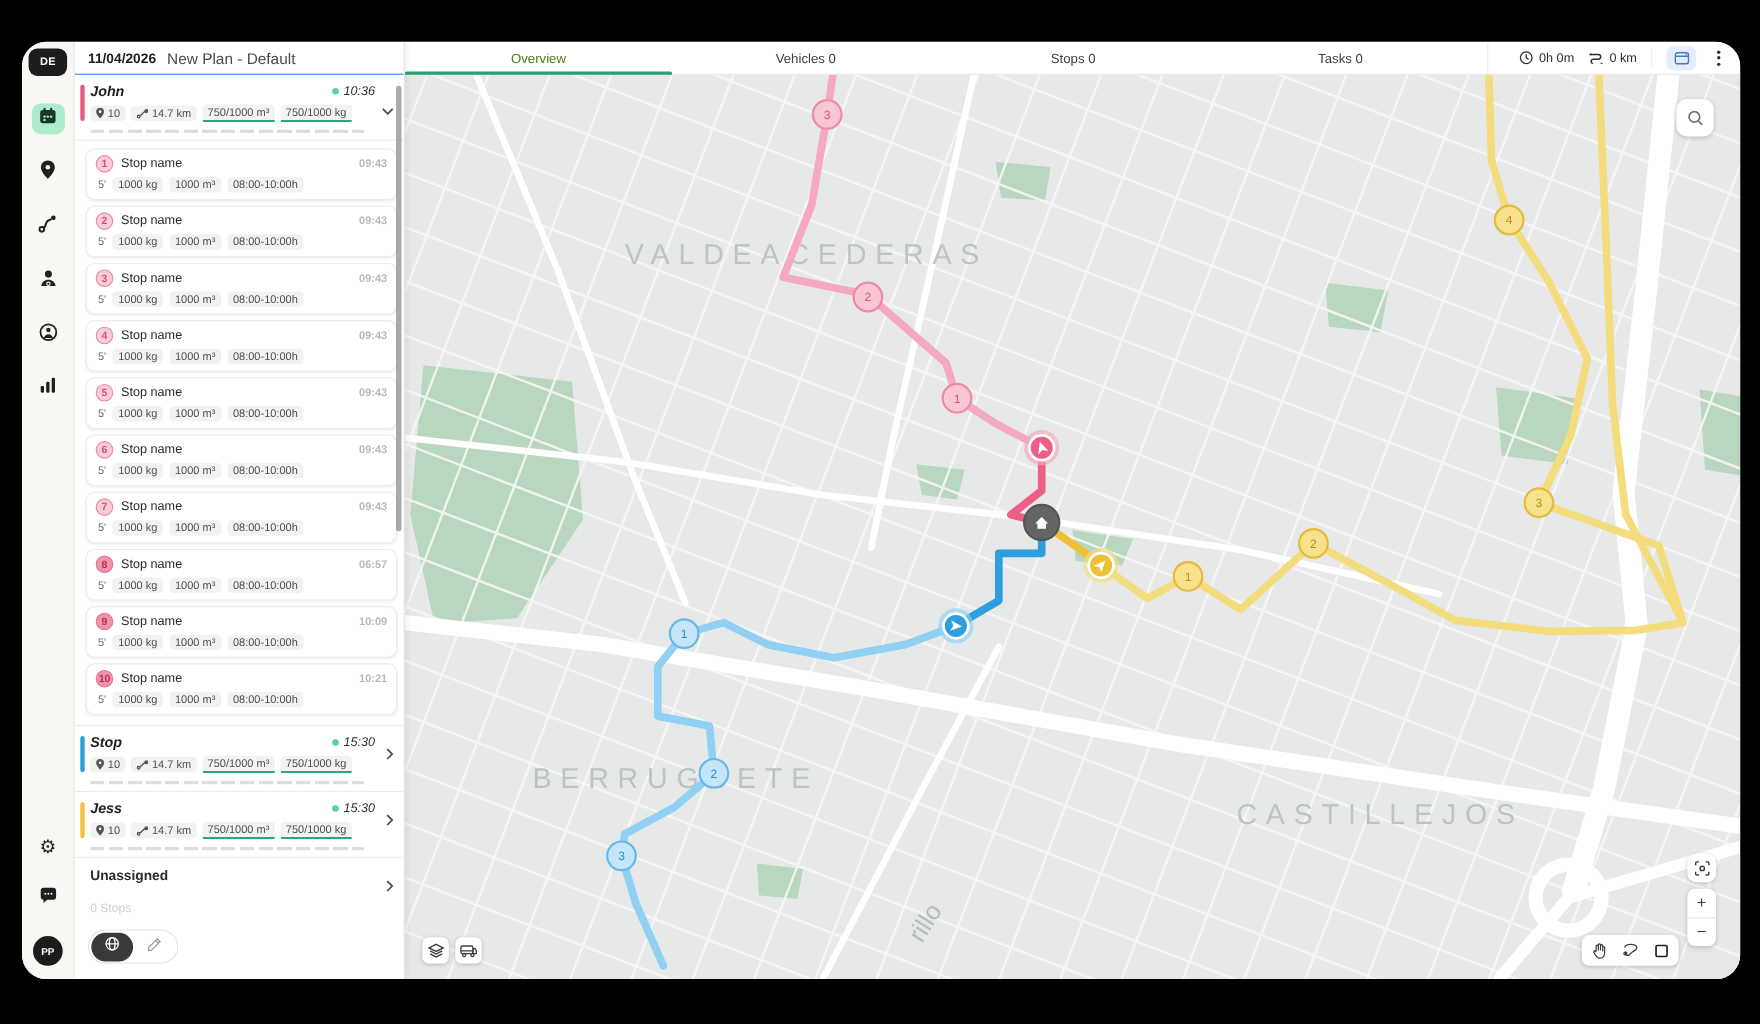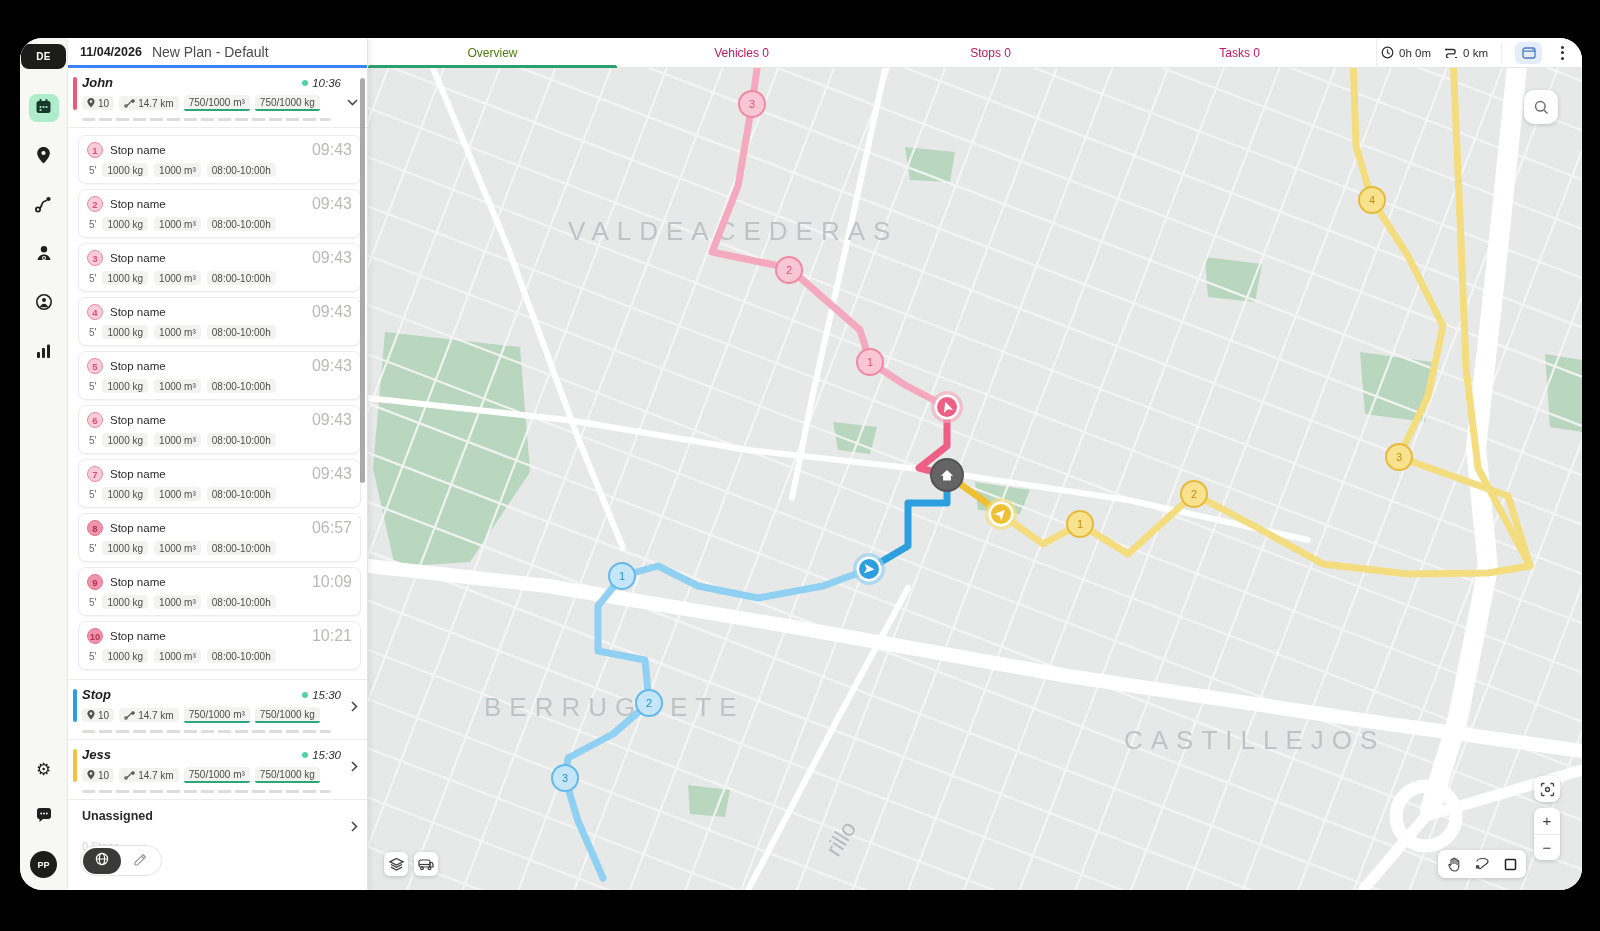--- a/index.html
+++ b/index.html
@@ -1,31 +1,31 @@
 <!DOCTYPE html>
 <html><head>
 <meta charset="utf-8">
 <style>
   * { margin:0; padding:0; box-sizing:border-box; }
   html,body { width:1600px; height:931px; background:#000; font-family:"Liberation Sans",sans-serif; overflow:hidden; }
   .app { position:absolute; left:20px; top:38px; width:1562px; height:852px; background:#fff; border-radius:22px; overflow:hidden; display:flex; }
 
   
   .rail { width:48px; background:#f7f7f4; border-right:1px solid #ececea; display:flex; flex-direction:column; align-items:center; flex:0 0 48px; }
-  .logo { width:45px; height:25px; background:#1c1c1a; border-radius:8px; color:#fff; font-size:10px; font-weight:bold; display:flex; align-items:center; justify-content:center; margin-top:6px; letter-spacing:.3px; }
+  .logo { width:35px; height:25px; background:#1c1c1a; border-radius:8px; color:#fff; font-size:10px; font-weight:bold; display:flex; align-items:center; justify-content:center; margin-top:6px; letter-spacing:.3px; }
   .rail-icons { display:flex; flex-direction:column; align-items:center; gap:21px; margin-top:25px; }
   .rail-btn { width:30px; height:28px; display:flex; align-items:center; justify-content:center; border-radius:8px; cursor:pointer; }
   .rail-btn.active { background:#aeeccb; }
   .rail-bottom { margin-top:auto; display:flex; flex-direction:column; align-items:center; gap:20px; padding-bottom:12px; }
   .gear-glyph { font-size:17px; color:#1f1f1f; line-height:1; }
   .avatar { width:27px; height:27px; border-radius:50%; background:#1c1c1a; color:#fff; font-size:9px; font-weight:bold; display:flex; align-items:center; justify-content:center; }
 
   
   .sidebar { width:300px; flex:0 0 300px; background:#fff; border-right:1px solid #e3e3e1; box-shadow:2px 0 6px rgba(0,0,0,.07); display:flex; flex-direction:column; position:relative; z-index:5; }
-  .sb-header { height:30px; border-bottom:3px solid #3b82f6; display:flex; align-items:center; gap:10px; padding:13px 12px; flex:0 0 30px; }
+  .sb-header { height:30px; border-bottom:1px solid #3b82f6; display:flex; align-items:center; gap:10px; padding:13px 12px; flex:0 0 30px; }
   .sb-date { font-size:12.5px; font-weight:bold; color:#1e1e1e; }
   .sb-plan { font-size:14px; color:#4a4a4a; }
   .sb-scroll { flex:1; overflow:hidden; position:relative; }
   .scrollbar { position:absolute; right:2px; top:10px; width:5px; height:405px; background:#8f8f8f; border-radius:3px; opacity:.75; }
 
   .driver-card { position:relative; padding:7px 26px 6px 14px; border-bottom:1px solid #ececea; cursor:pointer; }
   .driver-card.bt { border-top:1px solid #ececea; }
   .driver-bar { position:absolute; left:5px; top:9px; width:4px; height:33px; border-radius:2px; background:#ccc; }
   .d-line1 { display:flex; align-items:center; justify-content:space-between;font-style:italic; }
   .d-name { font-size:13px; font-weight:bold; color:#1c1c1c; }
@@ -37,40 +37,40 @@
   .d-progress { margin-top:7px; height:3px; width:96%; background:repeating-linear-gradient(90deg,#dddddb 0 13px,transparent 13px 17px); border-radius:2px; }
   .chev { position:absolute; right:9px; color:#4a4a4a; }
   .chev.down { top:24px; } .chev.right { top:18px; }
 
   .stops-wrap { padding:2px 6px 4px 10px; }
   .stop-card { background:#fff; border:1px solid #ececea; border-radius:8px; box-shadow:0 1px 2px rgba(0,0,0,.05); margin:5px 0; padding:5px 8px 6px 8px; cursor:pointer; }
   .s-line1 { display:flex; align-items:center; gap:7px; }
   .s-num { width:16px; height:16px; border-radius:50%; font-size:9.5px; display:flex; align-items:center; justify-content:center; background:#f8cdd9; border:1.5px solid #ee86a2; color:#d94f74; font-weight:bold; flex:0 0 16px; }
   .s-num.filled { background:#f094ac; border-color:#e8728f; color:#b03355; }
   .s-name { font-size:11.5px; color:#2a2a2a; flex:1; }
-  .s-time { font-size:16px; color:#b9b9b7; }
+  .s-time { font-size:10px; color:#b9b9b7;font-weight:bold; }
   .s-line2 { display:flex; align-items:center; gap:6px; margin-top:4px; padding-left:2px; }
   .s-dur { font-size:10px; color:#6a6a6a; }
 
   .unassigned { position:relative; padding:9px 26px 10px 14px; cursor:pointer; }
   .u-title { font-size:12.5px; font-weight:bold; color:#2a2a2a; }
   .u-sub { font-size:11px; color:#cfcfcd; margin-top:17px; }
 
   .mode-pill { position:absolute; left:12px; bottom:14px; width:82px; height:31px; border:1px solid #e3e3e1; border-radius:16px; background:#fff; display:flex; align-items:center; padding:2px; }
   .mode-opt { width:40px; height:26px; border-radius:13px; display:flex; align-items:center; justify-content:center; cursor:pointer; }
   .mode-opt.sel { background:#3a3a38; }
 
   
   .main { flex:1; display:flex; flex-direction:column; min-width:0; }
   .topbar { height:30px; flex:0 0 30px; background:#fff; border-bottom:1px solid #e7e7e5; display:flex; align-items:stretch; position:relative; z-index:4; }
   .tabs { flex:1; display:flex; }
-  .tab { flex:1; display:flex; align-items:center; justify-content:center; font-size:12px; color:#be185d; cursor:pointer; position:relative; }
+  .tab { flex:1; display:flex; align-items:center; justify-content:center; font-size:12px; color:#404040; cursor:pointer; position:relative; }
   .tab.active { color:#4d7c0f; }
   .tab.active::after { content:""; position:absolute; left:0; right:0; bottom:-1px; height:3px; background:#2aa06e; border-radius:2px 2px 0 0; }
-  .tb-right { display:flex; align-items:center; gap:13px; padding:0 12px 0 4px; border-left:1px solid #ececea;margin-left:12px; }
+  .tb-right { display:flex; align-items:center; gap:13px; padding:0 12px 0 28px; border-left:1px solid #ececea;margin-left:12px; }
   .tb-stat { font-size:11.5px; color:#2e2e2e; display:flex; align-items:center; gap:5px; white-space:nowrap; }
   .tb-divider { width:1px; height:18px; background:#ececea; }
   .tb-btn { width:27px; height:22px; background:#e4edf9; border-radius:6px; display:flex; align-items:center; justify-content:center; cursor:pointer; }
   .kebab { display:flex; flex-direction:column; gap:2.5px; padding:4px 6px; cursor:pointer; }
   .kebab i { width:3px; height:3px; border-radius:50%; background:#2e2e2e; }
 
   .map { flex:1; position:relative; background:#e7e9e8; overflow:hidden; }
   .map svg.base { position:absolute; inset:0; }
 
   .map-label { font-size:26px; letter-spacing:8px; fill:#bec4c5; font-family:"Liberation Sans",sans-serif; }

